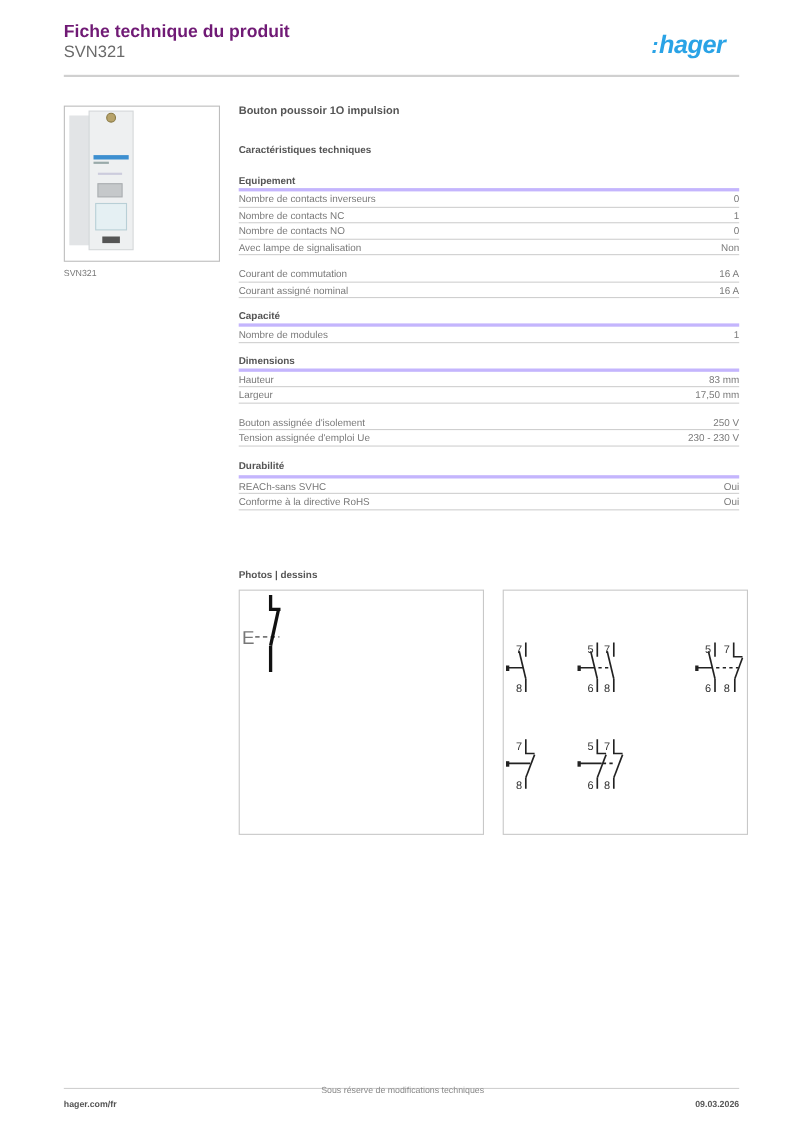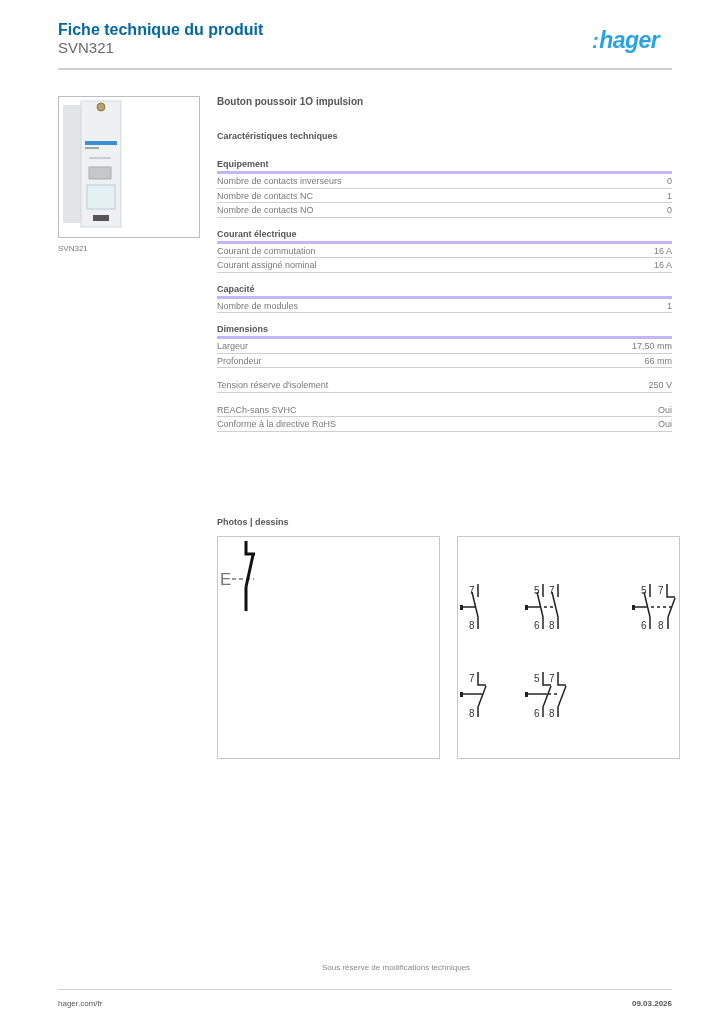--- a/index.html
+++ b/index.html
@@ -1,18 +1,18 @@
 <!DOCTYPE html>
 <html><head>
 <meta charset="utf-8">
 <style>
   html, body { margin: 0; padding: 0; background: #ffffff; }
   body { width: 724px; height: 1024px; position: relative; overflow: hidden;
          font-family: "Liberation Sans", sans-serif; color: #555; }
-  .hdr-title { position: absolute; left: 58px; top: 21px; font-size: 16px; font-weight: bold; color: #0369a1; }
+  .hdr-title { position: absolute; left: 58px; top: 21px; font-size: 16px; font-weight: bold; color: #701a75; }
   .hdr-sub { position: absolute; left: 58px; top: 39px; font-size: 15px; color: #6a6a6a; }
   .logo { position: absolute; left: 592px; top: 27px; font-size: 23px; font-weight: bold; color: #2aa3e6; letter-spacing: -0.5px; font-style: italic; }
   .logo .colon { font-size: 20px; margin-right: 1px; }
   .hdr-line { position: absolute; left: 58px; top: 68px; width: 614px; height: 2px; background: #d0d0d0; }
 
   .prod-box { position: absolute; left: 58px; top: 96px; width: 142px; height: 142px; border: 1px solid #bdbdbd; box-sizing: border-box; }
   .prod-caption { position: absolute; left: 58px; top: 244px; font-size: 8px; color: #777; }
 
   .main { position: absolute; left: 217px; top: 96px; width: 455px; }
   .desc { font-size: 10px; font-weight: bold; color: #555; margin: 0 0 24px 0; height: 11px; line-height: 11px; }
@@ -20,22 +20,22 @@
   .group-title { font-size: 9px; font-weight: bold; color: #555; height: 13px; line-height: 13px; border-bottom: 3px solid #c4b5fd; }
   .row { display: flex; justify-content: space-between; font-size: 9px; color: #7a7a7a; height: 13.5px; line-height: 14px; border-bottom: 1px solid #cfcfcf; }
   .group { margin-bottom: 10px; }
 
   .photos-title { position: absolute; left: 217px; top: 517px; font-size: 9px; font-weight: bold; color: #555; text-align: right; }
   .draw-box { position: absolute; top: 536px; width: 223px; height: 223px; border: 1px solid #c8c8c8; box-sizing: border-box; }
   .draw1 { left: 217px; }
   .draw2 { left: 457px; }
 
   .ftr-line { position: absolute; left: 58px; top: 989px; width: 614px; height: 1px; background: #d0d0d0; }
-  .ftr-left { position: absolute; left: 58px; top: 999px; font-size: 8px; font-weight: normal; color: #555; }
-  .ftr-center { position: absolute; left: 292px; top: 963px; font-size: 8px; color: #888; margin-left: 30px; }
+  .ftr-left { position: absolute; left: 58px; top: 999px; font-size: 8px; font-weight: bold; color: #555; }
+  .ftr-center { position: absolute; left: 292px; top: 987px; font-size: 8px; color: #888; }
   .ftr-right { position: absolute; right: 52px; top: 999px; font-size: 8px; font-weight: bold; color: #555; }
   svg text { font-family: "Liberation Sans", sans-serif; }
 </style>
 </head>
 <body>
 
 <div class="hdr-title">Fiche technique du produit</div>
 <div class="hdr-sub">SVN321</div>
 <div class="logo"><span class="colon">:</span><span>hager</span></div>
 <div class="hdr-line"></div>
@@ -66,24 +66,27 @@
         <span>0</span>
       </div>
     <div class="row">
         <span>Nombre de contacts NC</span>
         <span>1</span>
       </div>
     <div class="row">
         <span>Nombre de contacts NO</span>
         <span>0</span>
       </div>
-  </div>
-
-  <div class="group">
-    <div class="group-title">Courant électrique</div>
+    <div class="row">
+        <span>Avec lampe de signalisation</span>
+        <span>Non</span>
+      </div>
+  </div>
+
+  <div class="group">
     <div class="row">
         <span>Courant de commutation</span>
         <span>16 A</span>
       </div>
     <div class="row">
         <span>Courant assigné nominal</span>
         <span>16 A</span>
       </div>
   </div>
 
@@ -91,37 +94,42 @@
     <div class="group-title">Capacité</div>
     <div class="row">
         <span>Nombre de modules</span>
         <span>1</span>
       </div>
   </div>
 
   <div class="group">
     <div class="group-title">Dimensions</div>
     <div class="row">
+        <span>Hauteur</span>
+        <span>83 mm</span>
+      </div>
+    <div class="row">
         <span>Largeur</span>
         <span>17,50 mm</span>
       </div>
-    <div class="row">
-        <span>Profondeur</span>
-        <span>66 mm</span>
-      </div>
-  </div>
-
-  <div class="group">
-    <div class="row">
-        <span>Tension réserve d'isolement</span>
+  </div>
+
+  <div class="group">
+    <div class="row">
+        <span>Bouton assignée d'isolement</span>
         <span>250 V</span>
       </div>
-  </div>
-
-  <div class="group">
+    <div class="row">
+        <span>Tension assignée d'emploi Ue</span>
+        <span>230 - 230 V</span>
+      </div>
+  </div>
+
+  <div class="group">
+    <div class="group-title" style="height:16px;line-height:14px;">Durabilité</div>
     <div class="row">
         <span>REACh-sans SVHC</span>
         <span>Oui</span>
       </div>
     <div class="row">
         <span>Conforme à la directive RoHS</span>
         <span>Oui</span>
       </div>
   </div>
 </div>

